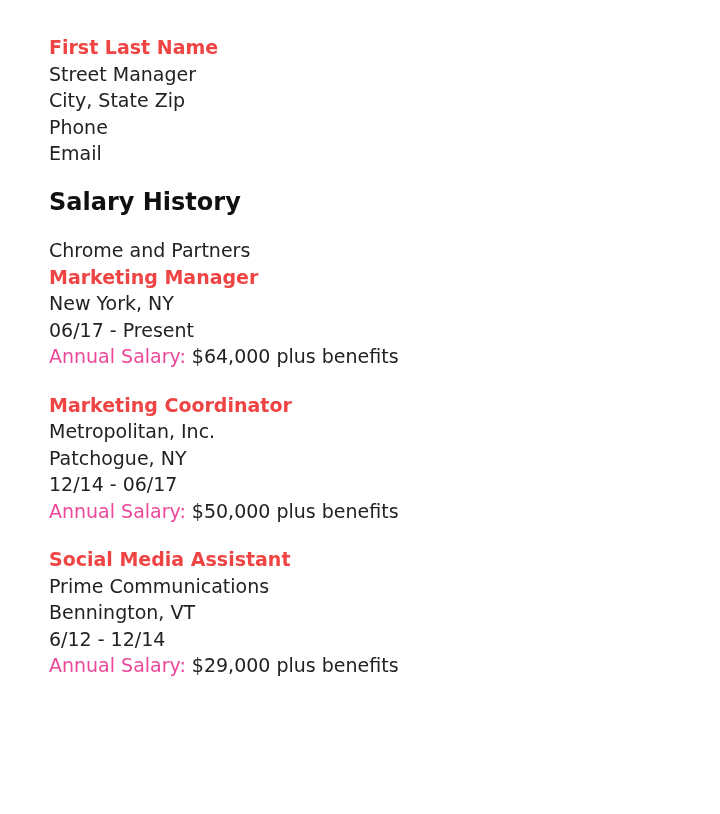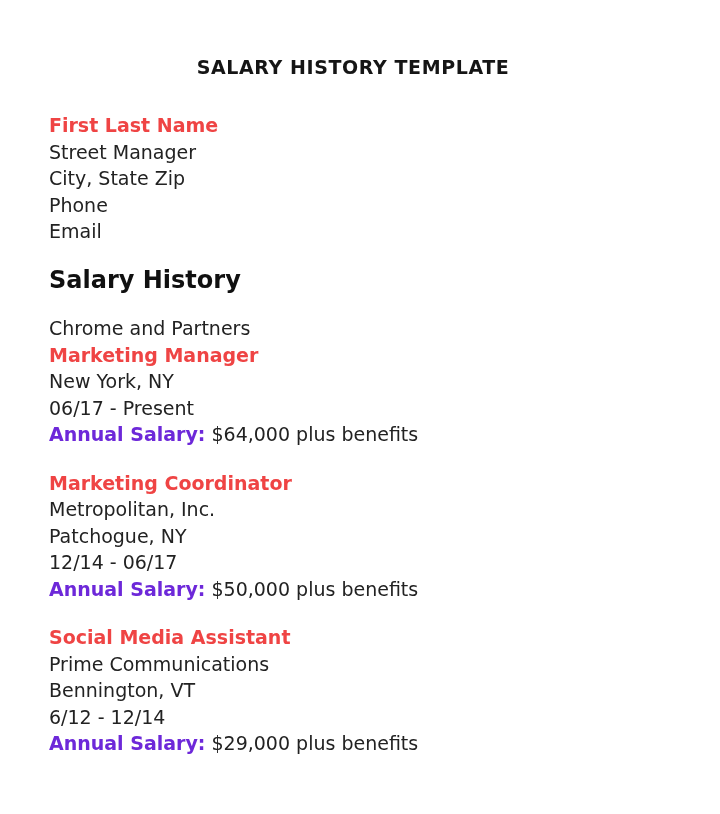--- a/index.html
+++ b/index.html
@@ -54,30 +54,29 @@
     font-weight: bold;
     color: #101010;
   }
   .salary-line {
     font-size: 19px;
     line-height: 26.5px;
     color: #222222;
     white-space: pre;
   }
   .salary-line .label {
-    font-weight: bold;
-    color: #6d28d9;
+    font-weight: normal;
+    color: #ec4899;
   }
 </style>
 </head>
 <body>
 
 <div class="page">
 
-  <h1 class="doc-title">SALARY HISTORY TEMPLATE</h1>
 
   <div class="content">
 
     <div class="block">
       <div class="line bold">First Last Name</div>
       <div class="line">Street Manager</div>
       <div class="line">City, State Zip</div>
       <div class="line">Phone</div>
       <div class="line">Email</div>
     </div>

